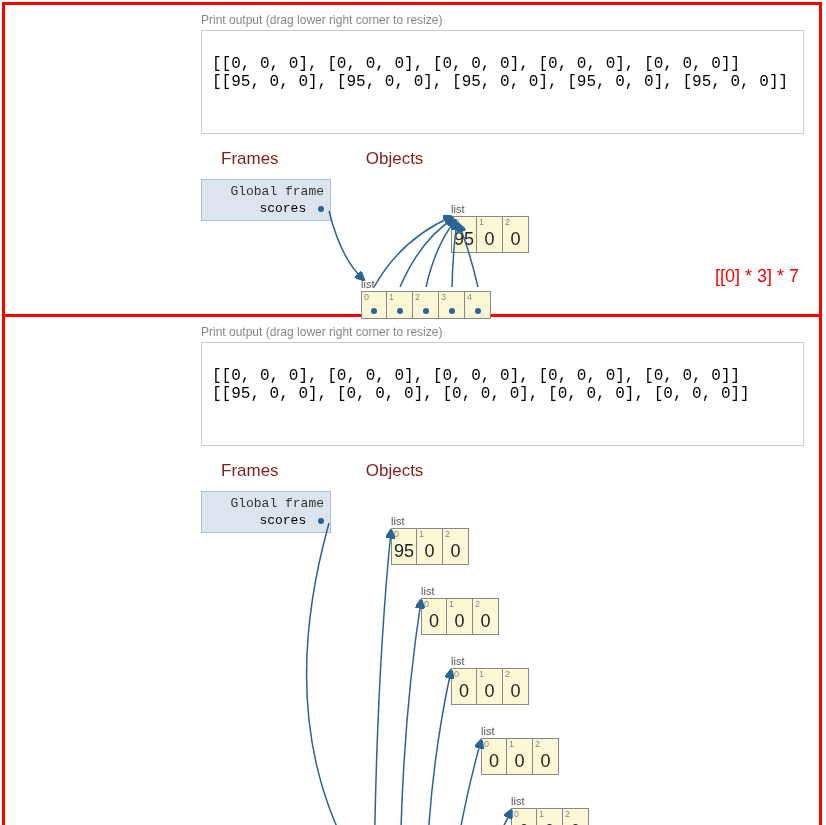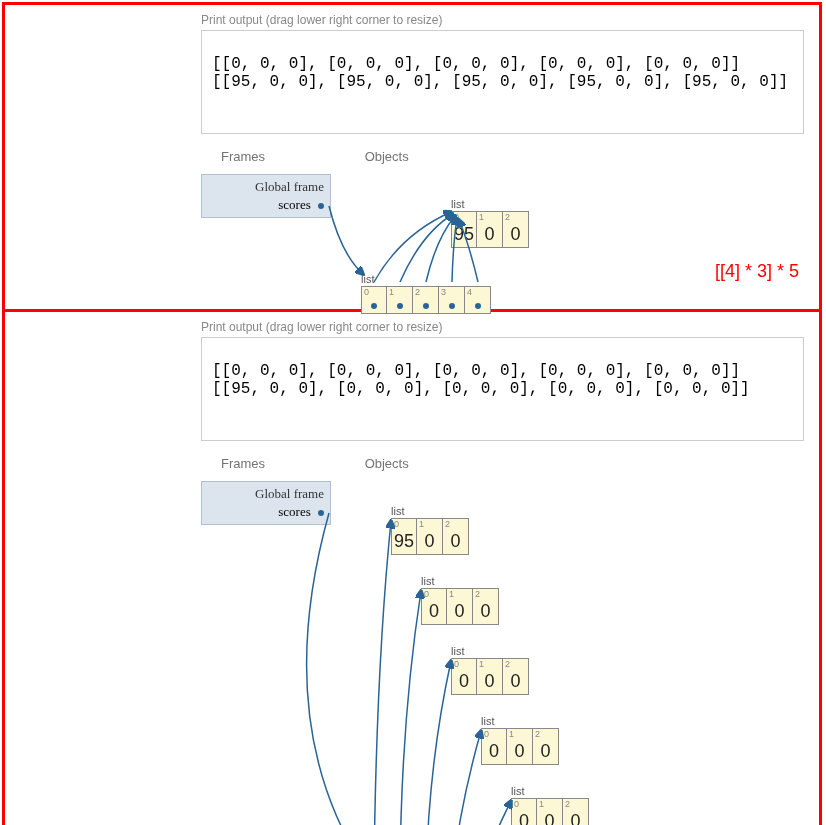--- a/index.html
+++ b/index.html
@@ -3,27 +3,27 @@
 <meta charset="utf-8">
 <style>
 * { box-sizing: border-box; margin: 0; padding: 0; }
 body { font-family: Arial, sans-serif; background: #fff; width: 826px; }
 .outer { border: 3px solid #ff0000; width: 820px; margin: 2px; }
 .panel { border-bottom: 3px solid #ff0000; position: relative; padding: 8px 0 15px 16px; }
 .panel:last-child { border-bottom: none; }
 .print-label { color: #888; font-size: 12px; margin-left: 180px; margin-bottom: 3px; }
 .print-box { border: 1px solid #ccc; margin: 0 15px 0 180px; padding: 6px 10px; font-family: "Courier New", monospace; font-size: 16px; white-space: pre; position: relative; background: #fff; min-height: 48px; }
 .resize-handle { position: absolute; bottom: 2px; right: 2px; width: 10px; height: 10px; }
-.headers { margin-top: 15px; margin-left: 200px; font-size: 13px; color: #737373; }
+.headers { margin-top: 15px; margin-left: 200px; font-size: 17px; color: #7f1d1d; }
 .headers span { display: inline-block; }
 .h-frames { width: 110px; }
 .h-objects { margin-left: 30px; }
 .diagram { position: relative; height: 130px; }
 .diagram2 { position: relative; height: 440px; }
-.frame-box { position: absolute; left: 180px; top: 10px; background: #dce5ee; border: 1px solid #b0c0d0; padding: 4px 6px; font-family: Liberation Serif, serif; font-size: 13px; text-align: right; width: 130px; }
+.frame-box { position: absolute; left: 180px; top: 10px; background: #dce5ee; border: 1px solid #b0c0d0; padding: 4px 6px; font-family: Liberation Mono, monospace; font-size: 13px; text-align: right; width: 130px; }
 .frame-box .title { color: #333; }
 .frame-box .var { margin-top: 2px; }
 .dot { display: inline-block; width: 6px; height: 6px; background: #2a6496; border-radius: 50%; vertical-align: middle; margin-left: 4px; }
 .list-box { position: absolute; margin-top: 19px; }
 .list-label { font-size: 11px; color: #555; margin-bottom: 1px; }
 .list-cells { display: flex; }
 .cell { width: 26px; border: 1px solid #888; border-left: none; background: #fcf8d5; text-align: center; }
 .cell:first-child { border-left: 1px solid #888; }
 .cell .idx { font-size: 9px; color: #888; text-align: left; padding-left: 2px; line-height: 10px; }
 .cell .val { font-size: 18px; padding: 2px 0; color: #222; min-height: 18px; }
@@ -109,21 +109,21 @@
             </marker>
           </defs>
       <path d="M308 42 Q 320 90 342 110" marker-end="url(#ah1)"></path>
       <path d="M353 118 Q 380 70 430 48" marker-end="url(#ah1)"></path>
       <path d="M379 118 Q 400 70 432 50" marker-end="url(#ah1)"></path>
       <path d="M405 118 Q 415 75 434 52" marker-end="url(#ah1)"></path>
       <path d="M431 118 Q 432 80 436 54" marker-end="url(#ah1)"></path>
       <path d="M457 118 Q 448 80 438 56" marker-end="url(#ah1)"></path>
     </svg>
 
-    <div class="caption">[[4] * 3] * 5</div>
+    <div class="caption">[[0] * 3] * 7</div>
   </div>
 </div>
 
 <div class="panel">
   <div class="print-label">Print output (drag lower right corner to resize)</div>
   <div class="print-box">
 <span>[[0, 0, 0], [0, 0, 0], [0, 0, 0], [0, 0, 0], [0, 0, 0]]</span>
 <span>[[95, 0, 0], [0, 0, 0], [0, 0, 0], [0, 0, 0], [0, 0, 0]]</span>
     <div class="resize-handle">
       

